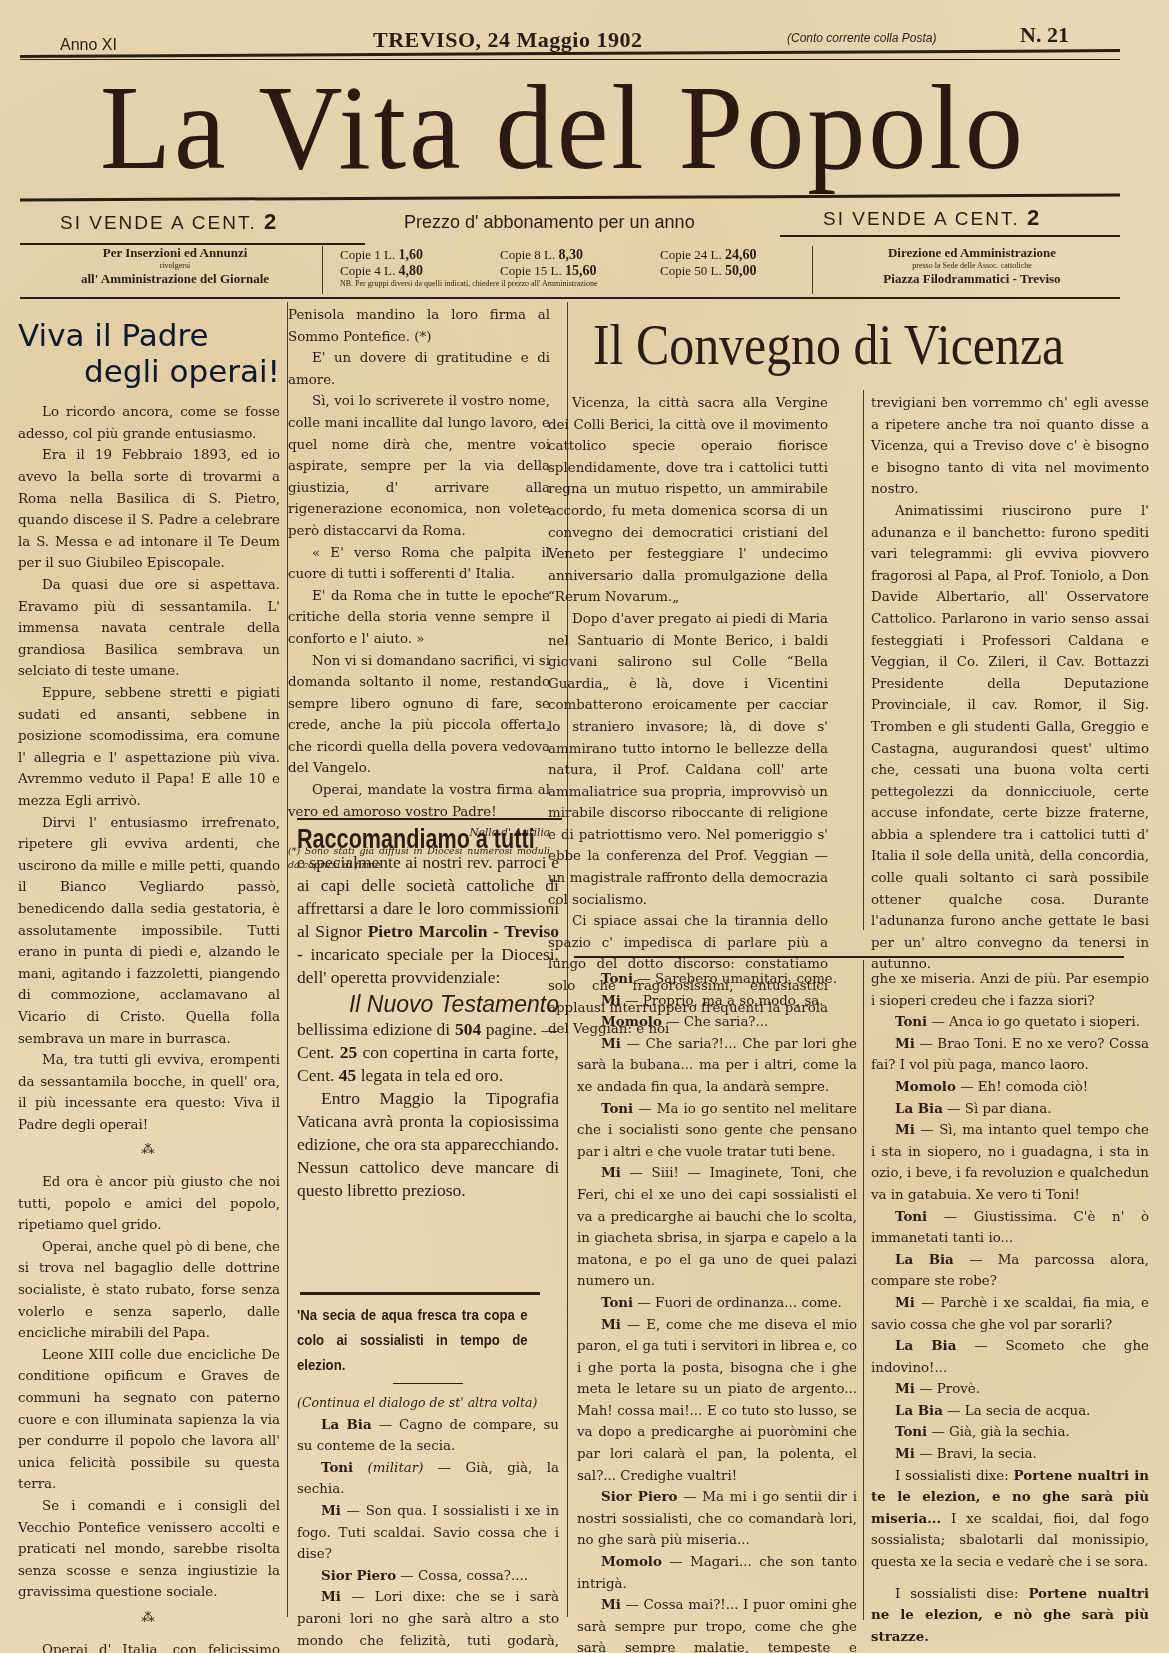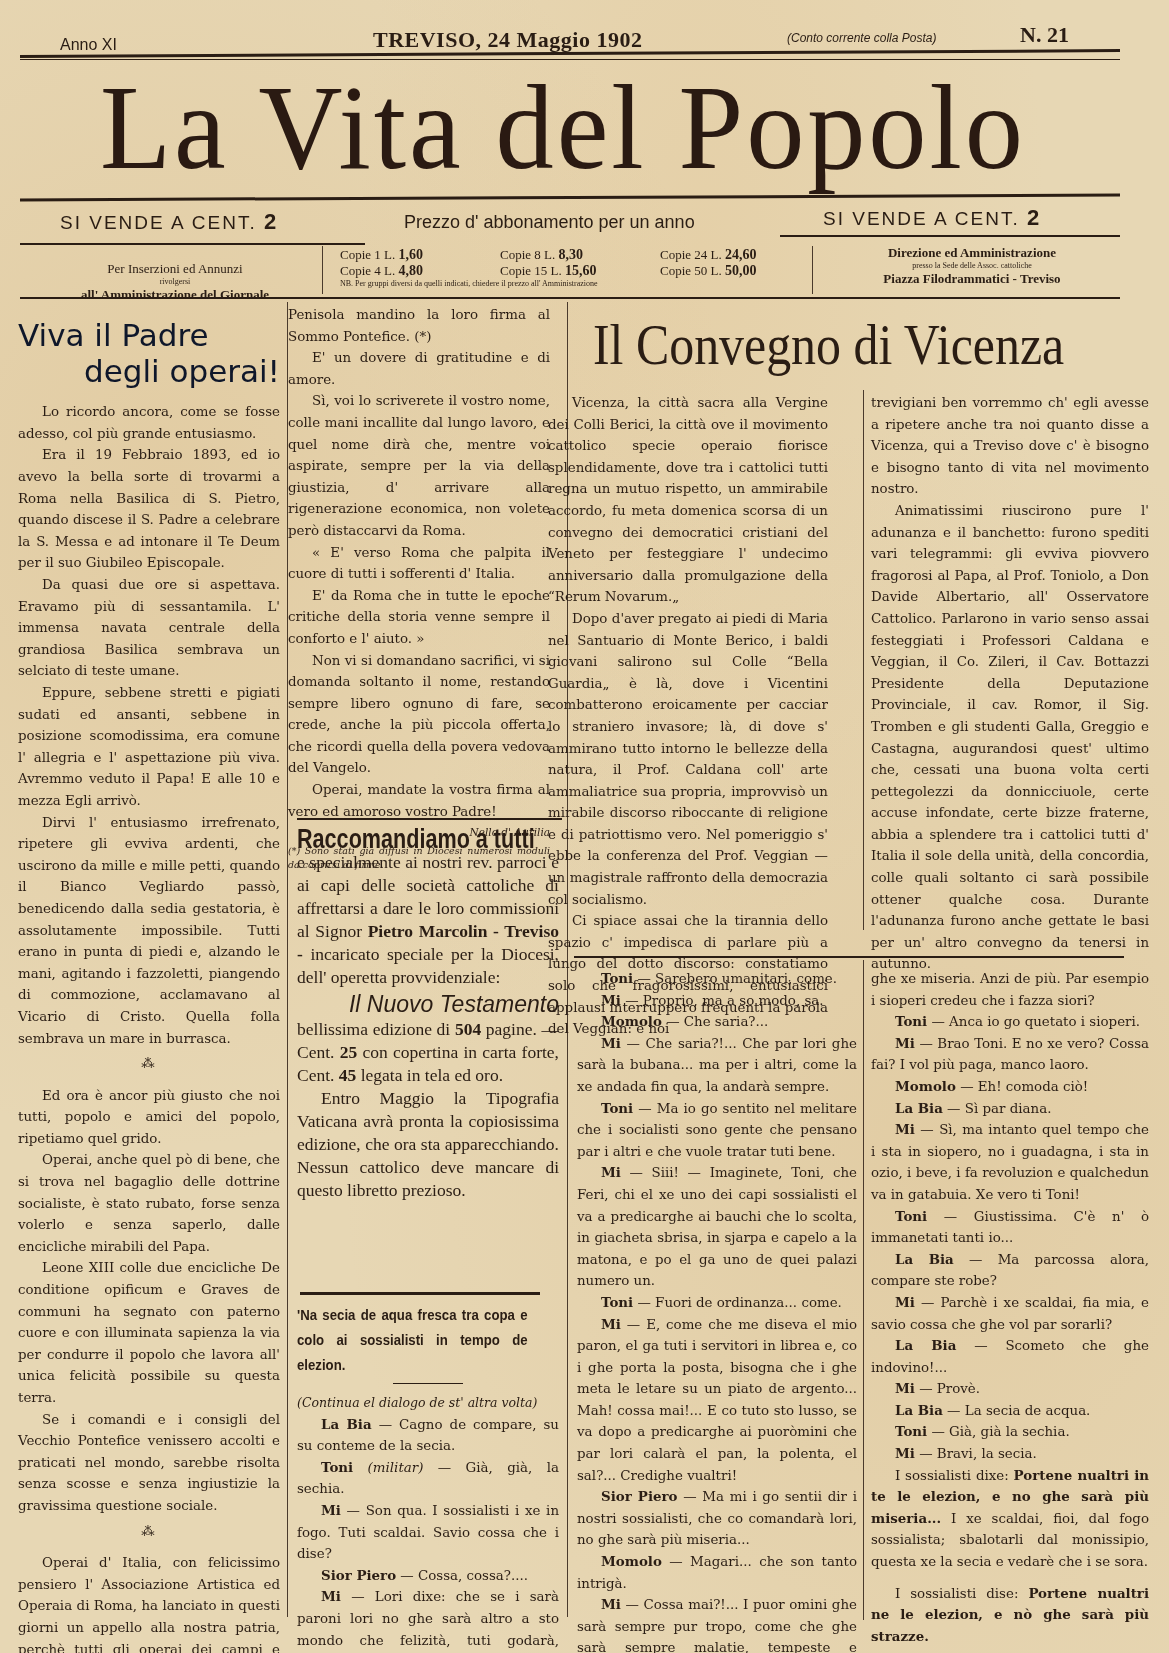--- a/index.html
+++ b/index.html
@@ -77,21 +77,21 @@
 </div>
 <div class="abs price-mid" style="left:404px;top:212px;">Prezzo d' abbonamento per un anno</div>
 <div class="abs price" style="left:823px;top:205px;">
   <span>SI VENDE A CENT.</span>
   <b>2</b>
 </div>
 <div class="rule" style="left:20px;top:243px;width:345px;height:2px;"></div>
 <div class="rule" style="left:780px;top:235px;width:340px;height:2px;"></div>
 
 <div class="abs info" style="left:20px;top:245px;width:310px;">
-  <div style="font-weight:normal;margin-top:16px;">Per Inserzioni ed Annunzi</div>
+  <div style="font-weight:bold;">Per Inserzioni ed Annunzi</div>
   <div class="tiny">rivolgersi</div>
   <div style="font-weight:bold;">all' Amministrazione del Giornale</div>
 </div>
 <div class="vrule" style="left:322px;top:246px;height:48px;"></div>
 
 <div class="abs copies" style="left:340px;top:247px;width:480px;">
   <div class="row">
     <div class="c"><span>Copie 1 L.</span> <b>1,60</b></div>
     <div class="c"><span>Copie 8 L.</span> <b>8,30</b></div>
     <div class="c"><span>Copie 24 L.</span> <b>24,60</b></div>
@@ -118,20 +118,21 @@
 <div class="vrule" style="left:863px;top:960px;height:660px;"></div>
 
 <div class="col" style="left:18px;top:318px;width:262px;">
   <div class="head-viva">Viva il Padre</div>
   <div class="head-viva" style="text-align:right;margin-bottom:12px;">degli operai!</div>
   <p>Lo ricordo ancora, come se fosse adesso, col più grande entusiasmo.</p>
   <p>Era il 19 Febbraio 1893, ed io avevo la bella sorte di trovarmi a Roma nella Basilica di S. Pietro, quando discese il S. Padre a celebrare la S. Messa e ad intonare il Te Deum per il suo Giubileo Episcopale.</p>
   <p>Da quasi due ore si aspettava. Eravamo più di sessantamila. L' immensa navata centrale della grandiosa Basilica sembrava un selciato di teste umane.</p>
   <p>Eppure, sebbene stretti e pigiati sudati ed ansanti, sebbene in posizione scomodissima, era comune l' allegria e l' aspettazione più viva. Avremmo veduto il Papa! E alle 10 e mezza Egli arrivò.</p>
   <p>Dirvi l' entusiasmo irrefrenato, ripetere gli evviva ardenti, che uscirono da mille e mille petti, quando il Bianco Vegliardo passò, benedicendo dalla sedia gestatoria, è assolutamente impossibile. Tutti erano in punta di piedi e, alzando le mani, agitando i fazzoletti, piangendo di commozione, acclamavano al Vicario di Cristo. Quella folla sembrava un mare in burrasca.</p>
+  <p>Ma, tra tutti gli evviva, erompenti da sessantamila bocche, in quell' ora, il più incessante era questo: Viva il Padre degli operai!</p>
   <div class="sep">⁂</div>
   <p>Ed ora è ancor più giusto che noi tutti, popolo e amici del popolo, ripetiamo quel grido.</p>
   <p>Operai, anche quel pò di bene, che si trova nel bagaglio delle dottrine socialiste, è stato rubato, forse senza volerlo e senza saperlo, dalle encicliche mirabili del Papa.</p>
   <p>Leone XIII colle due encicliche De conditione opificum e Graves de communi ha segnato con paterno cuore e con illuminata sapienza la via per condurre il popolo che lavora all' unica felicità possibile su questa terra.</p>
   <p>Se i comandi e i consigli del Vecchio Pontefice venissero accolti e praticati nel mondo, sarebbe risolta senza scosse e senza ingiustizie la gravissima questione sociale.</p>
   <div class="sep">⁂</div>
   <p>Operai d' Italia, con felicissimo pensiero l' Associazione Artistica ed Operaia di Roma, ha lanciato in questi giorni un appello alla nostra patria, perchè tutti gli operai dei campi e delle officine della</p>
 </div>
 
 <div class="col" style="left:288px;top:304px;width:262px;">

